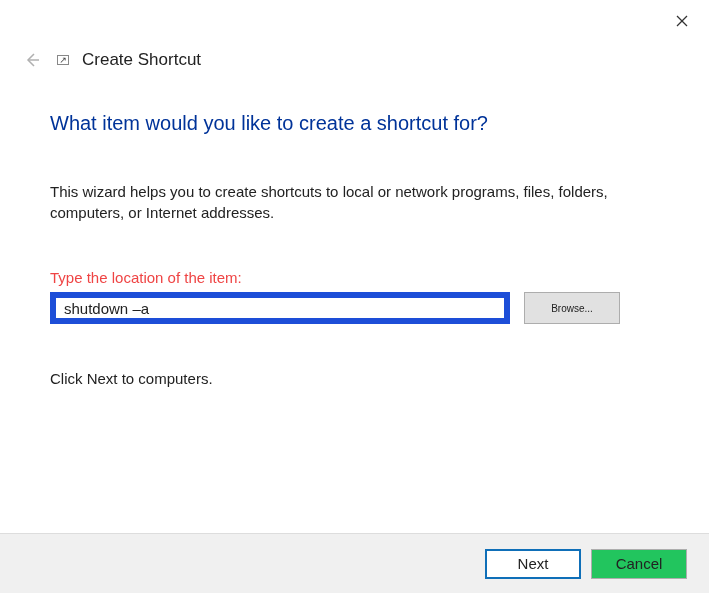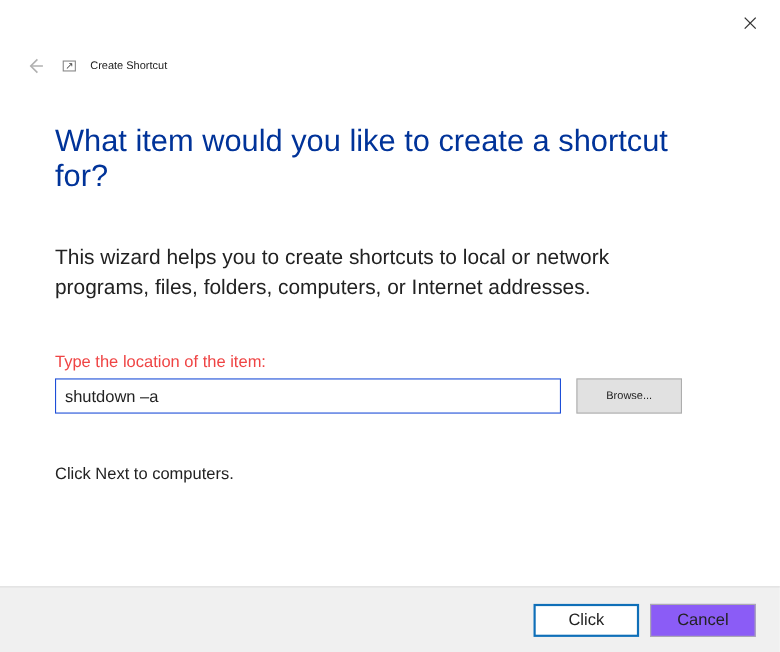--- a/index.html
+++ b/index.html
@@ -50,58 +50,58 @@
       margin-right: 4px;
     }
     .shortcut-glyph span {
       font-size: 9px;
       border: 1px solid #888;
       padding: 0 1px;
       line-height: 8px;
       color: #444;
     }
     .header-title {
-      font-size: 10px;
+      font-size: 17px;
       color: #222;
       text-align: center;
     }
     .content {
       position: absolute;
       top: 112px;
       left: 50px;
       right: 50px;
     }
     .heading {
-      font-size: 28px;
+      font-size: 20px;
       color: #003399;
       font-weight: 400;
       margin-bottom: 46px;
     }
     .desc {
-      font-size: 19px;
+      font-size: 15px;
       color: #222;
       line-height: 1.4;
       margin-bottom: 46px;
       max-width: 580px;
     }
     .field-label {
       font-size: 15px;
       color: #ef4444;
       margin-bottom: 6px;
     }
     .input-row {
       display: flex;
       gap: 14px;
       align-items: stretch;
       margin-bottom: 46px;
     }
     .location-input {
       flex: 0 0 460px;
       height: 32px;
-      border: 1px solid #1d4ed8;
+      border: 6px solid #1d4ed8;
       padding: 4px 8px;
       font-size: 15px;
       font-family: inherit;
       color: #222;
       outline: none;
     }
     .browse-btn {
       width: 96px;
       height: 32px;
       background: #e1e1e1;
@@ -135,21 +135,21 @@
       font-size: 15px;
       font-family: inherit;
       cursor: pointer;
     }
     .next-btn {
       background: #fff;
       border: 2px solid #0f6fb8;
       color: #222;
     }
     .cancel-btn {
-      background: #8b5cf6;
+      background: #22c55e;
       border: 1px solid #adadad;
       color: #222;
     }
   </style>
 </head>
 <body>
 
 <div class="close-btn">
   <svg viewBox="0 0 12 12">
     <line x1="1" y1="1" x2="11" y2="11" stroke="#333" stroke-width="1.2"></line>
@@ -175,15 +175,15 @@
   <p class="desc">This wizard helps you to create shortcuts to local or network programs, files, folders, computers, or Internet addresses.</p>
   <div class="field-label">Type the location of the item:</div>
   <div class="input-row">
     <input type="text" class="location-input" value="shutdown –a" style="">
     <button class="browse-btn">Browse...</button>
   </div>
   <div class="continue-text">Click Next to computers.</div>
 </div>
 
 <div class="footer">
-  <button class="next-btn">Click</button>
+  <button class="next-btn">Next</button>
   <button class="cancel-btn">Cancel</button>
 </div>
 
 </body></html>

